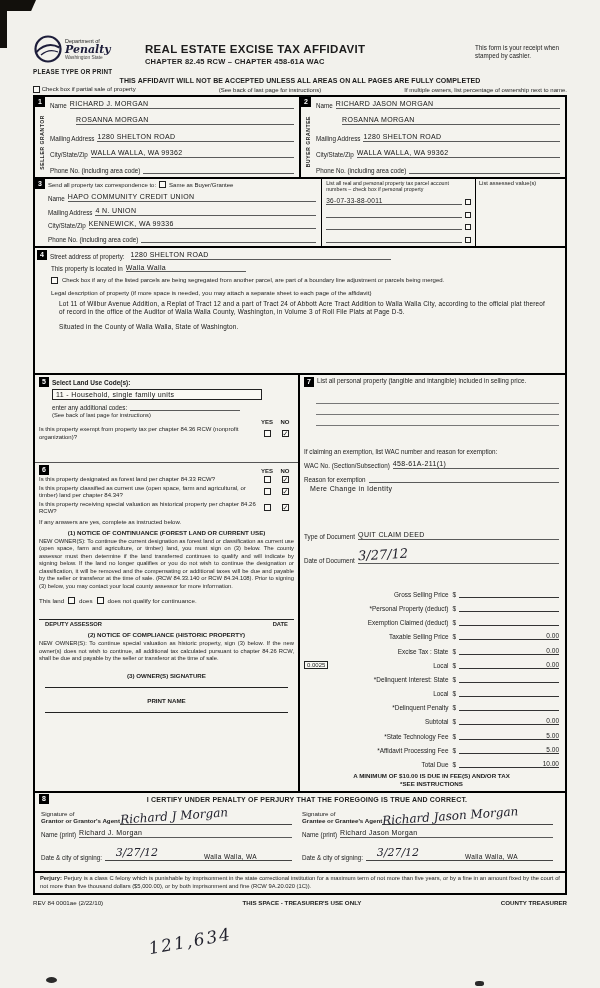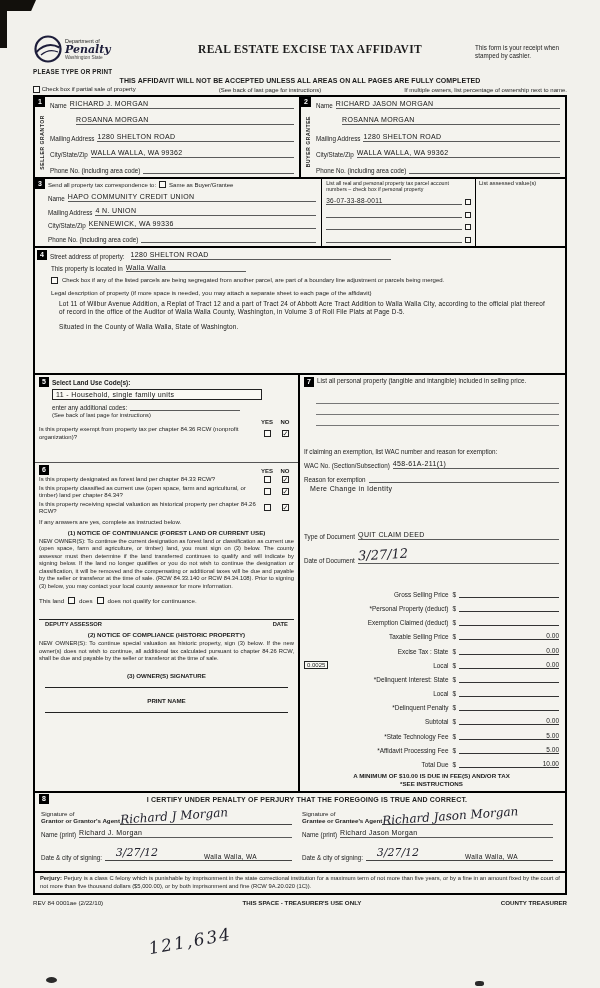--- a/index.html
+++ b/index.html
@@ -14,21 +14,21 @@
   .art4 { position:absolute; bottom:2px; right:116px; width:9px; height:5px; background:#2a2a2a; border-radius:40%; }
 
   
   .hdr { display:flex; align-items:flex-start; }
   .logo-col { width:112px; }
   .logo-row { display:flex; align-items:center; gap:2px; }
   .logo-text .lt1 { font-size:5.5px; }
   .logo-text .lt2 { font-family:"DejaVu Serif", serif; font-style:italic; font-size:11px; font-weight:bold; color:#1d1d3a; line-height:1; }
   .logo-text .lt3 { font-size:4.8px; color:#444; }
   .ptop { font-size:6.3px; font-weight:bold; margin-top:4px; letter-spacing:0.2px; }
-  .title-block { flex:1; text-align:center; padding-top:9px;font-family:Liberation Serif, serif; }
+  .title-block { flex:1; padding-top:9px; }
   .title { font-size:11.5px; font-weight:bold; letter-spacing:0.3px; }
   .chapter { font-size:7.5px; font-weight:bold; margin-top:2px; letter-spacing:0.2px; }
   .receipt { width:92px; font-size:6.3px; line-height:1.25; padding-top:10px; }
   .warn { text-align:center; font-size:7px; font-weight:bold; margin-top:2px; letter-spacing:0.1px; }
   .subhdr-row { display:flex; justify-content:space-between; font-size:6px; margin-top:2px; align-items:flex-end; }
 
   
   .cb { display:inline-block; width:7px; height:7px; border:1px solid #222; background:#fbfaf6; font-size:7px; line-height:6px; text-align:center; vertical-align:middle; overflow:visible; }
   .cb.sm { width:6px; height:6px; }
   .badge { display:inline-block; width:10px; height:10px; background:#000; color:#fff; font-size:7px; font-weight:bold; text-align:center; line-height:10px; flex:none; }
@@ -158,20 +158,21 @@
         <div class="logo-text">
           <div class="lt1">Department of</div>
           <div class="lt2">Penalty</div>
           <div class="lt3">Washington State</div>
         </div>
       </div>
       <div class="ptop">PLEASE TYPE OR PRINT</div>
     </div>
     <div class="title-block">
       <div class="title">REAL ESTATE EXCISE TAX AFFIDAVIT</div>
+      <div class="chapter">CHAPTER 82.45 RCW – CHAPTER 458-61A WAC</div>
     </div>
     <div class="receipt">This form is your receipt when stamped by cashier.</div>
   </div>
   <div class="warn">THIS AFFIDAVIT WILL NOT BE ACCEPTED UNLESS ALL AREAS ON ALL PAGES ARE FULLY COMPLETED</div>
   <div class="subhdr-row">
     <span><span class="cb"></span> <span>Check box if partial sale of property</span></span>
     <span>(See back of last page for instructions)</span>
     <span>If multiple owners, list percentage of ownership next to name.</span>
   </div>
 

